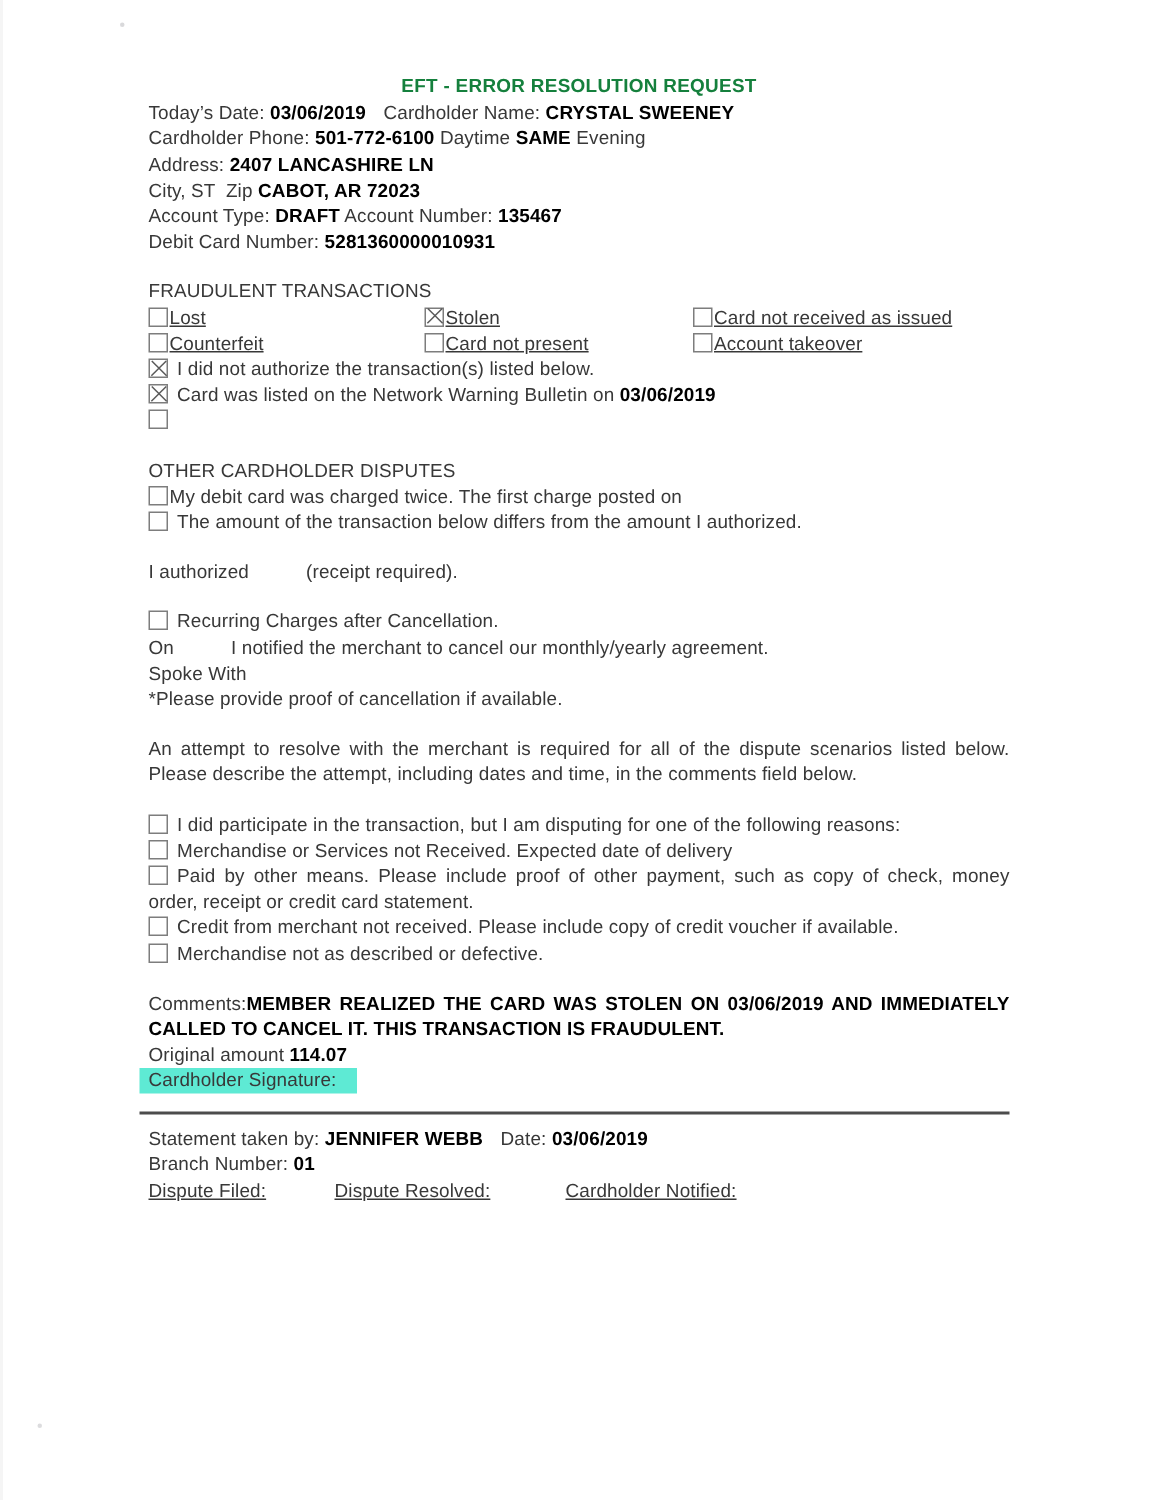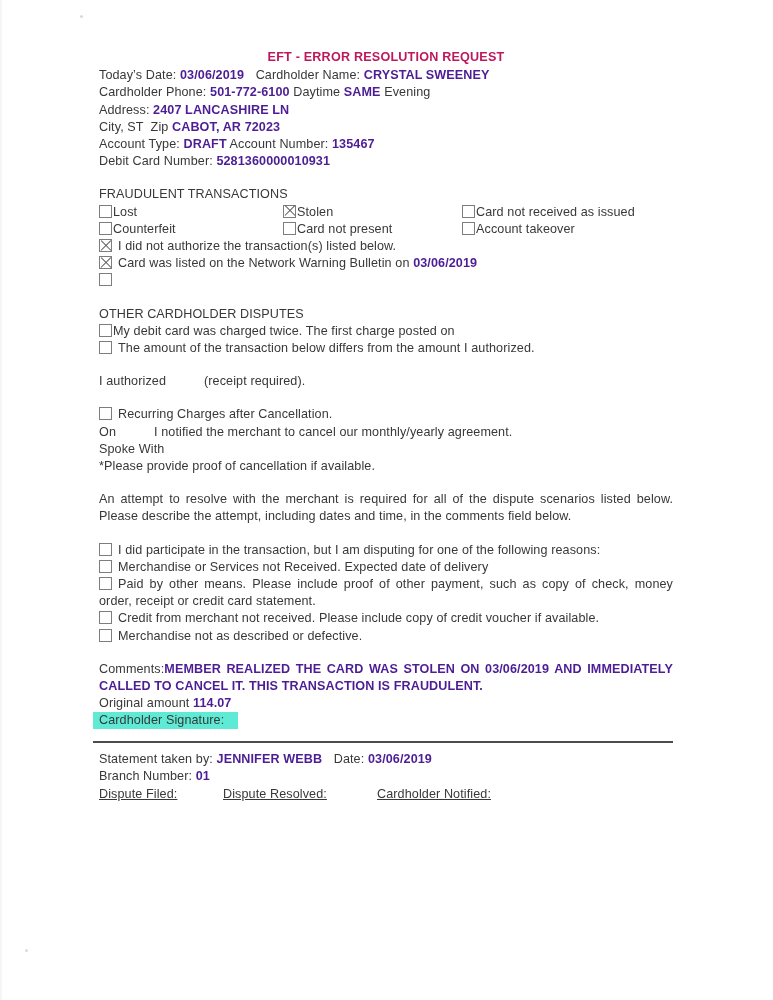--- a/index.html
+++ b/index.html
@@ -17,23 +17,23 @@
   .speck { position:absolute; background:#b9b9bd; border-radius:50%; }
   .speck.s1 { left:80px; top:15px; width:3px; height:3px; opacity:.55; }
   .speck.s2 { left:25px; top:949px; width:3px; height:3px; opacity:.5; }
 
   .content {
     position:absolute; left:99px; top:49px; width:574px;
     color:#383838;
     font-size:12.6px; line-height:17.2px;
     letter-spacing:0.1px;
   }
-  .b { font-weight:bold; color:#4c1d95; }
+  .b { font-weight:bold; color:#000000; }
   .title {
-    text-align:center; font-weight:bold; color:#be185d;
+    text-align:center; font-weight:bold; color:#15803d;
     margin-bottom:1px; letter-spacing:0.2px;
   }
   .line { min-height:17.2px; }
   .sect { margin-top:16px; }
   .just { text-align:justify; }
   .pre { white-space:pre-wrap; }
 
   
   .cb {
     display:inline-block; width:11px; height:11px;
@@ -45,20 +45,21 @@
   .cb.checked::before, .cb.checked::after {
     content:""; position:absolute; left:-1.5px; top:4.8px;
     width:14px; height:1.4px; background:#5a5a5a;
   }
   .cb.checked::before { transform:rotate(45deg); }
   .cb.checked::after  { transform:rotate(-45deg); }
 
   .cbgrid {
     display:grid; grid-template-columns:184px 179px auto;
     grid-auto-rows:17.2px;
+    text-decoration:underline;
   }
   .cbgrid .cell { white-space:nowrap; }
 
   .sp38 { display:inline-block; width:38px; }
   .sp8  { display:inline-block; width:8px; }
 
   .hl {
     background:#5eead4;
     padding:1px 14px 2px 6px; margin-left:-6px;
   }

